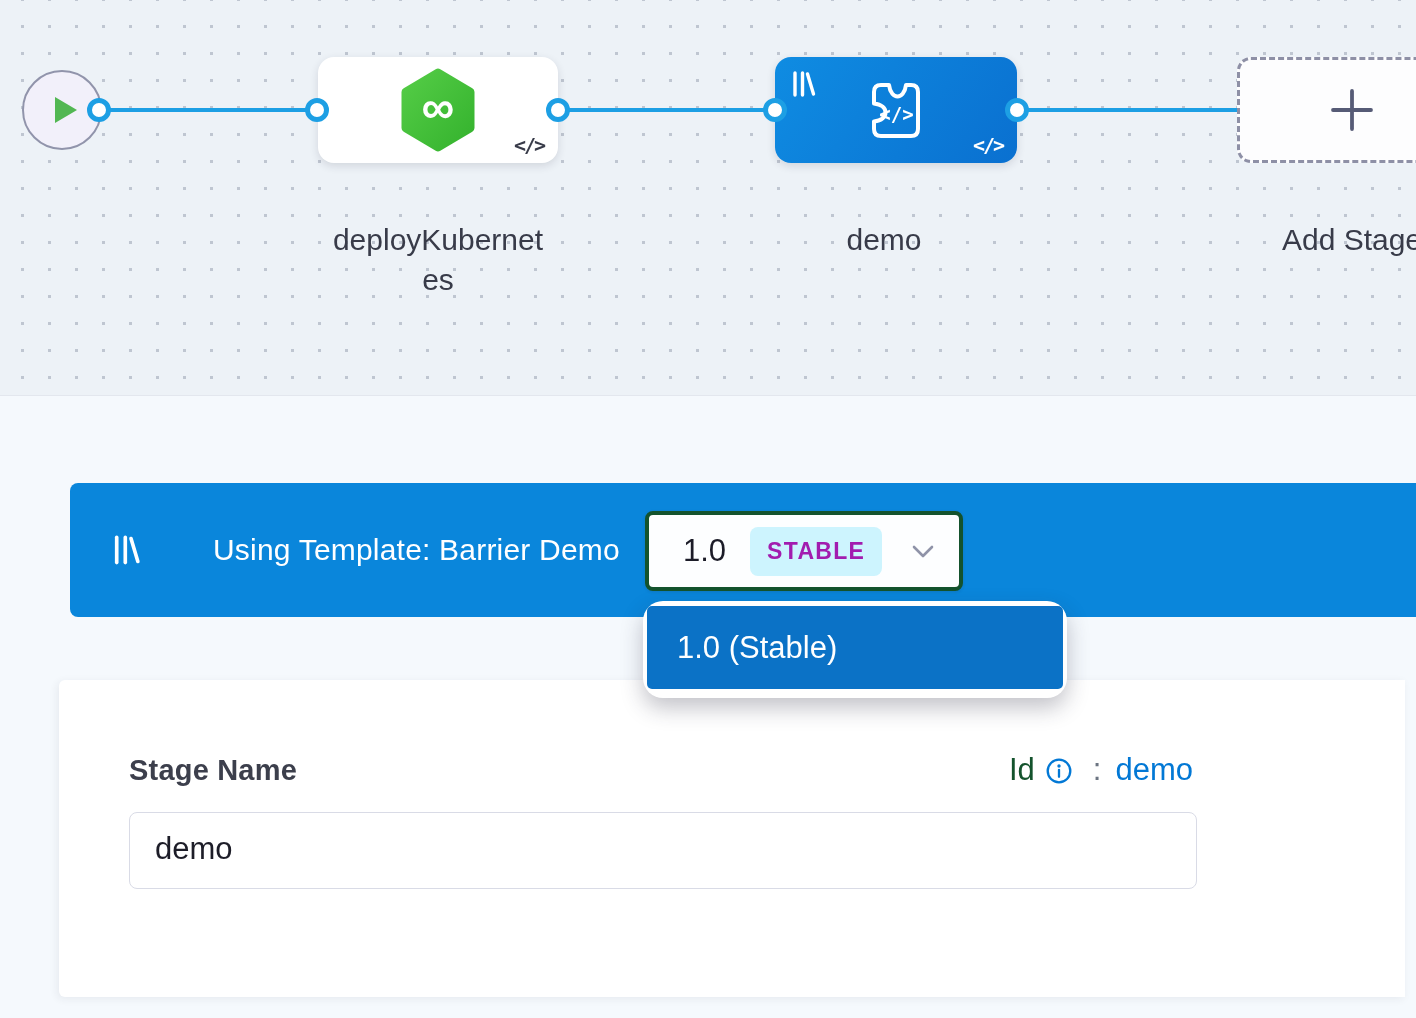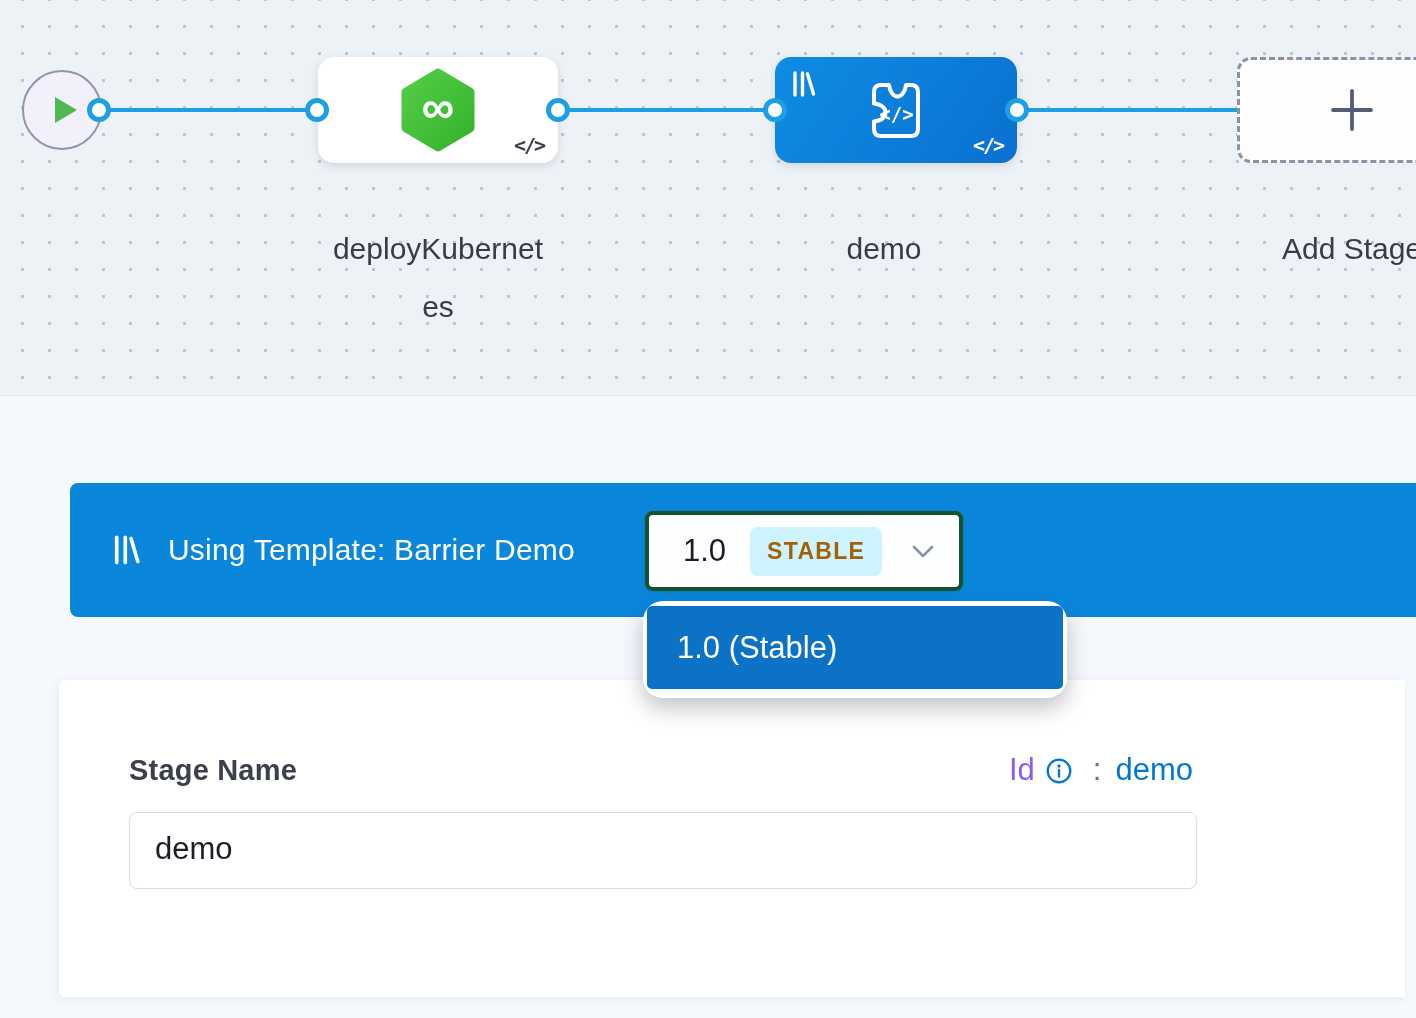--- a/index.html
+++ b/index.html
@@ -57,47 +57,48 @@
   .code-glyph {
     position:absolute; right:14px; bottom:6px;
     font-family:"DejaVu Sans Mono", monospace; font-weight:700; font-size:20px;
     letter-spacing:-2px;
   }
   .node-deploy .code-glyph { color:#383b49; }
   .node-demo  .code-glyph { color:#ffffff; }
 
   .node-label {
     position:absolute; top:220px; width:224px;
-    text-align:center; font-size:30px; line-height:58px; color:#383b49;
+    text-align:center; font-size:30px; line-height:40px; color:#383b49;
     overflow-wrap:anywhere;
   }
   .label-deploy { left:326px; }
   .label-demo  { left:772px; }
   .label-add   { left:1240px; }
 
   
   .banner {
     position:absolute; left:70px; top:483px; width:1346px; height:134px;
     background:#0a86db; border-radius:8px 0 0 8px;
     display:flex; align-items:center;
     color:#ffffff;
+    gap:45px;
   }
   .banner .lib { margin-left:42px; }
   .banner .banner-text { margin-left:26px; font-size:30px; font-weight:500; letter-spacing:.2px; }
 
   .version-btn {
     position:absolute; left:575px; top:28px; width:318px; height:80px;
     background:#fdfeff; border-radius:8px; border:4px solid #14532d;
     display:flex; align-items:center;
     box-shadow:0 1px 3px rgba(40,41,61,.15);
     cursor:pointer;
   }
   .version-btn .ver { margin-left:34px; color:#1c1c28; font-size:31px; }
   .version-btn .badge {
-    margin-left:24px; background:#cdf4fe; color:#a16207;
+    margin-left:24px; background:#cdf4fe; color:#a21caf;
     font-size:23px; font-weight:700; letter-spacing:1.3px;
     padding:11px 17px; border-radius:8px;
   }
   .version-btn .chev { margin-left:30px; }
 
   
   .dropdown {
     position:absolute; left:643px; top:601px; width:424px; height:97px;
     background:#ffffff; border-radius:20px;
     box-shadow:0 10px 22px rgba(40,41,61,.28);
@@ -118,21 +119,21 @@
     box-shadow:-2px 2px 8px rgba(40,41,61,.07);
   }
   .field-label {
     position:absolute; left:70px; top:74px;
     font-size:29px; font-weight:700; color:#3c3f4c; letter-spacing:.2px;
   }
   .id-row {
     position:absolute; right:212px; top:72px;
     display:flex; align-items:center; font-size:31px;
   }
-  .id-row .id-label { color:#8b5cf6; }
+  .id-row .id-label { color:#14532d; }
   .id-row .info { margin-left:10px; margin-top:2px; }
   .id-row .sep { color:#6c7582; margin-left:20px; }
   .id-row .id-value { color:#0278d5; margin-left:14px; }
   .name-input {
     position:absolute; left:70px; top:132px; width:1068px; height:77px;
     border:1px solid #d9dbe6; border-radius:8px; background:#ffffff;
     font-family:"Liberation Sans", sans-serif;
     font-size:31px; color:#1d1d28; padding:0 0 4px 25px; outline:none;
   }
 </style>

